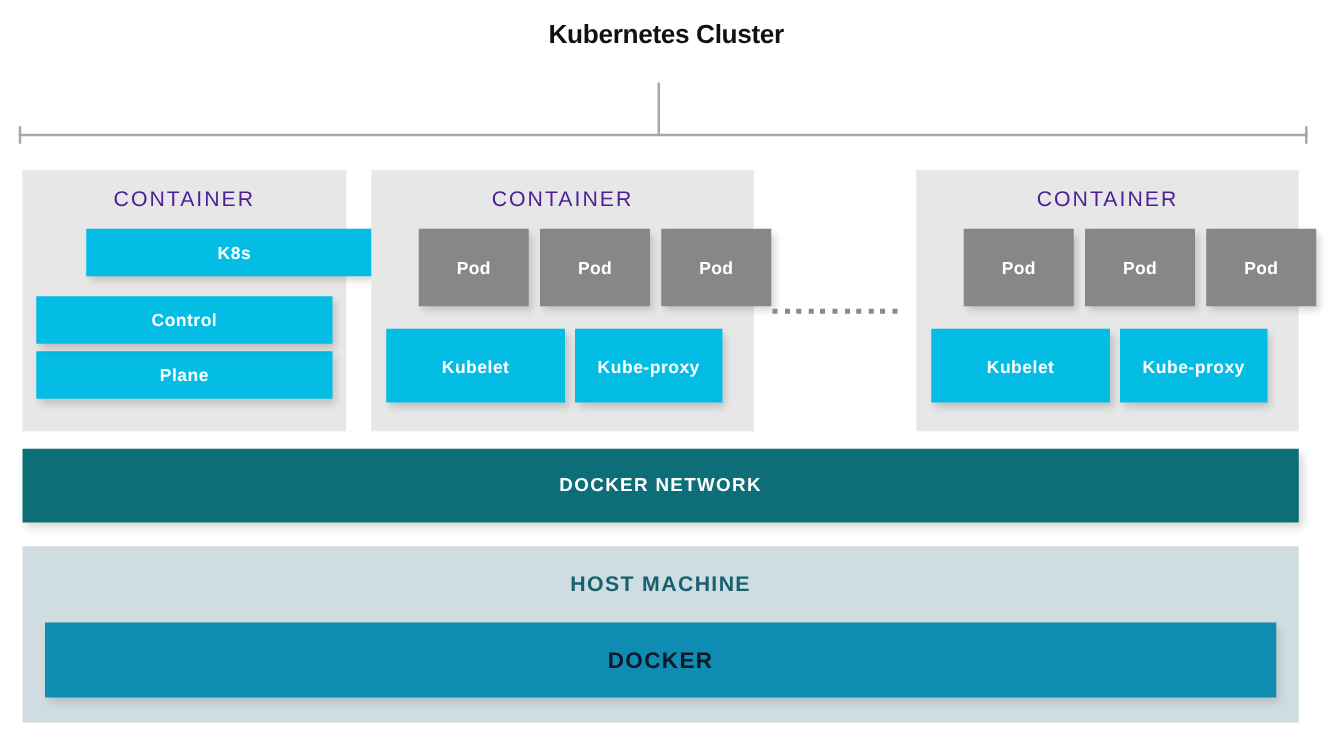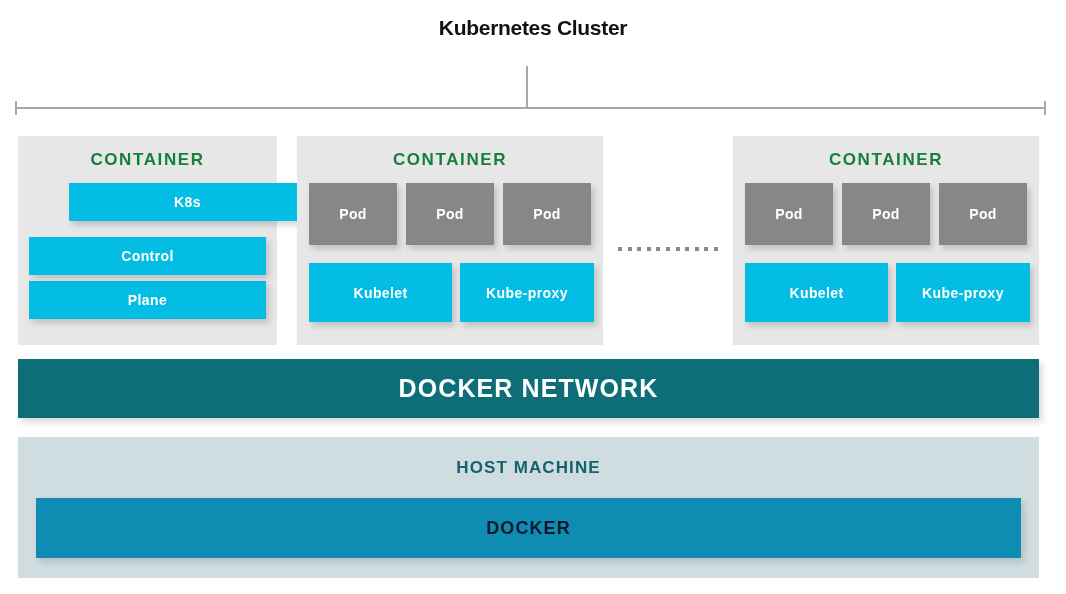--- a/index.html
+++ b/index.html
@@ -72,22 +72,22 @@
   .container-box.c2 { left: 297px; width: 306px; }
   .container-box.c3 { left: 733px; width: 306px; }
 
   .container-title {
     position: absolute;
     left: 0;
     top: 14px;
     width: 100%;
     text-align: center;
     font-size: 17px;
-    font-weight: bold;
-    color: #15803d;
+    font-weight: normal;
+    color: #4c1d95;
     letter-spacing: 1.6px;
   }
 
   
   .cyan-bar {
     position: absolute;
     background: #04bde4;
     color: #ffffff;
     font-size: 14px;
     font-weight: bold;
@@ -110,20 +110,21 @@
     height: 62px;
     background: #878787;
     color: #ffffff;
     font-size: 14px;
     font-weight: bold;
     display: flex;
     align-items: center;
     justify-content: center;
     letter-spacing: 0.3px;
     box-shadow: 3px 4px 6px rgba(0,0,0,0.17);
+    margin-left: 26px;
   }
   .pod-box.p1 { left: 12px;  }
   .pod-box.p2 { left: 109px; }
   .pod-box.p3 { left: 206px; }
 
   
   .svc-bar {
     position: absolute;
     top: 127px;
     height: 59px;
@@ -131,21 +132,21 @@
     color: #ffffff;
     font-size: 14px;
     font-weight: bold;
     display: flex;
     align-items: center;
     justify-content: center;
     letter-spacing: 0.4px;
     box-shadow: 3px 4px 6px rgba(0,0,0,0.17);
   }
   .svc-bar.s1 { left: 12px;  width: 143px; }
-  .svc-bar.s2 { left: 163px; width: 134px; }
+  .svc-bar.s2 { left: 163px; width: 118px; }
 
   
   .ellipsis {
     position: absolute;
     left: 618px;
     top: 246px;
     width: 100px;
     height: 6px;
     display: flex;
     justify-content: space-between;
@@ -160,21 +161,21 @@
 
   
   .docker-network {
     position: absolute;
     left: 18px;
     top: 359px;
     width: 1021px;
     height: 59px;
     background: #0d6e77;
     color: #ffffff;
-    font-size: 25px;
+    font-size: 15px;
     font-weight: bold;
     display: flex;
     align-items: center;
     justify-content: center;
     letter-spacing: 1.1px;
     box-shadow: 3px 4px 7px rgba(0,0,0,0.16);
   }
 
   
   .host-machine {

